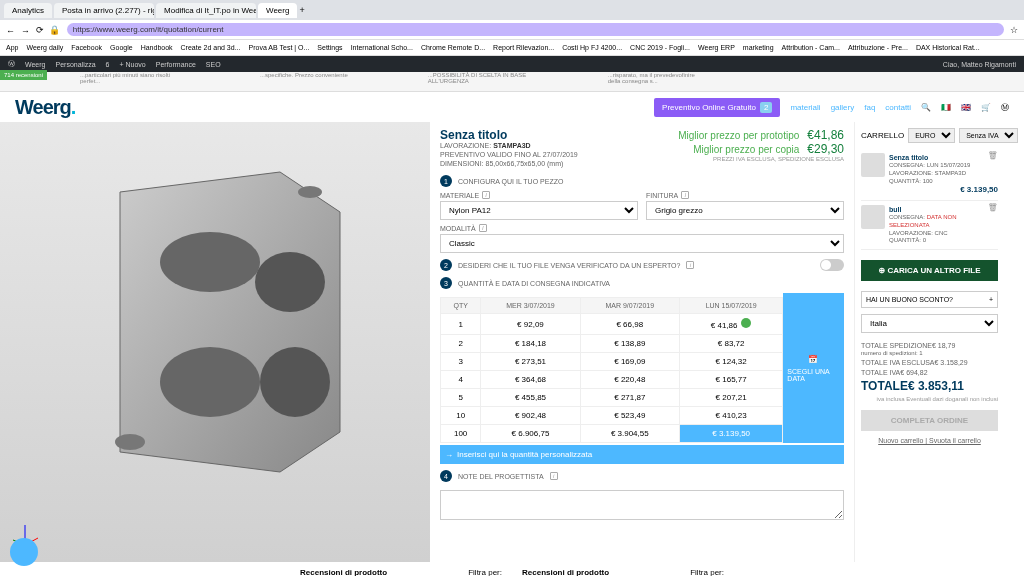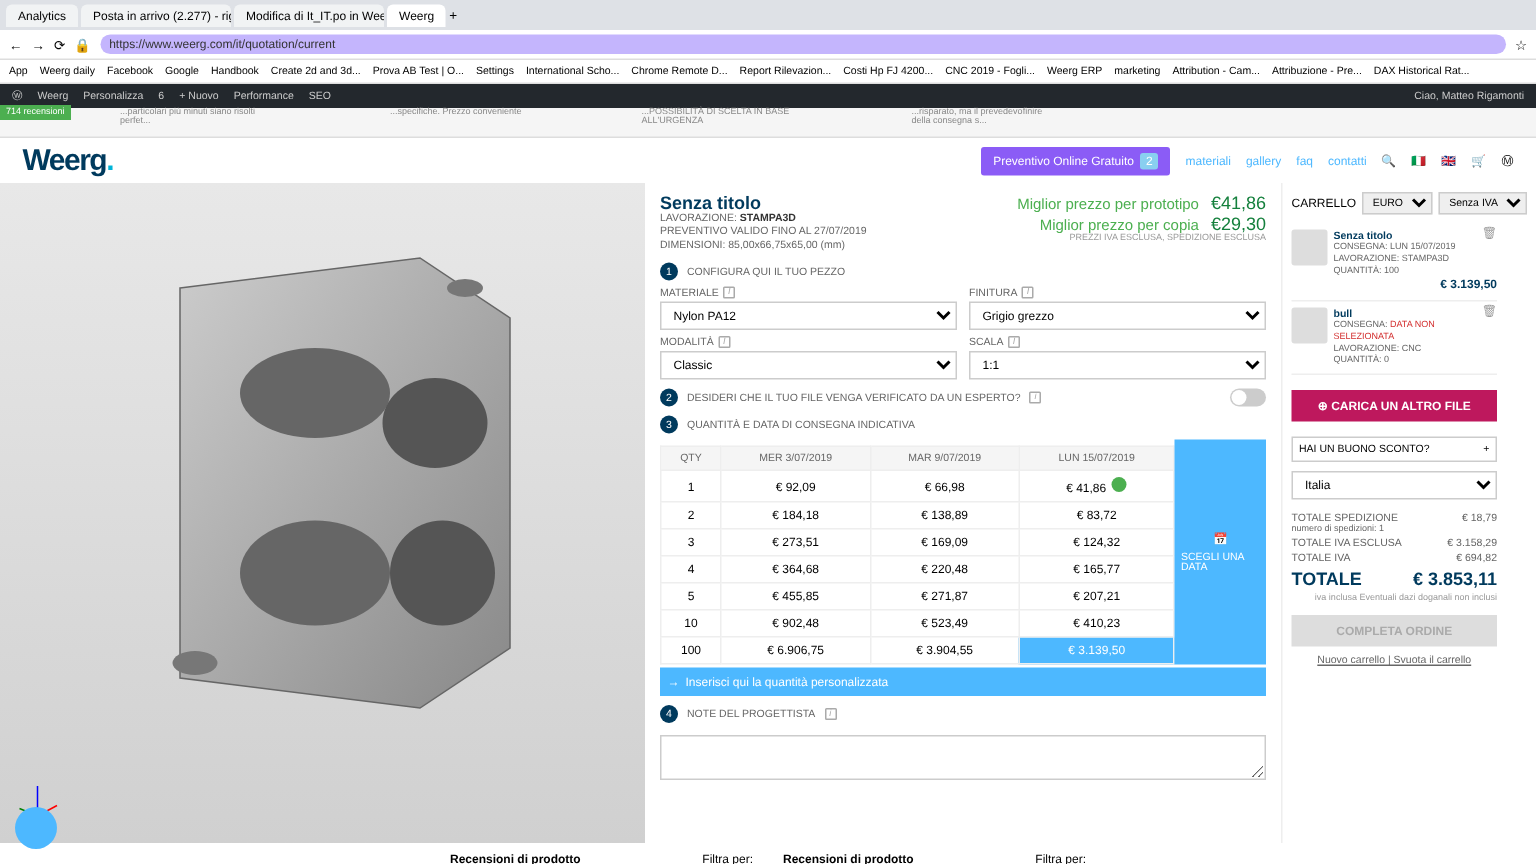--- a/index.html
+++ b/index.html
@@ -54,23 +54,23 @@
 .cart{width:150px;padding:6px;border-left:1px solid #eee;font-size:8px}
 .cart-hdr{display:flex;align-items:center;gap:4px;margin-bottom:6px}
 .cart-sel{border:1px solid #ccc;padding:2px;font-size:7px;flex:1}
 .cart-item{display:flex;gap:4px;padding:4px 0;border-bottom:1px solid #eee;position:relative}
 .cart-thumb{width:24px;height:24px;background:#ddd;border-radius:2px}
 .cart-info{flex:1;font-size:6px;color:#666;line-height:1.3}
 .cart-info .ct{color:#003a5d;font-weight:bold;font-size:7px}
 .cart-info .red{color:#d32f2f}
 .cart-price{font-size:8px;color:#003a5d;font-weight:bold;text-align:right}
 .trash{position:absolute;top:2px;right:0;color:#999}
-.upload-btn{background:#be185d;color:#fff;padding:6px;text-align:center;margin:10px 0;font-size:8px;font-weight:bold}
+.upload-btn{background:#14532d;color:#fff;padding:6px;text-align:center;margin:10px 0;font-size:8px;font-weight:bold}
 .discount{border:1px solid #ccc;padding:4px;font-size:7px;display:flex;justify-content:space-between;margin-bottom:6px}
-.tot-row{display:flex;justify-content:space-between;font-size:7px;color:#666;margin:3px 0}
+.tot-row{display:flex;font-size:7px;color:#666;margin:3px 0}
 .tot-row.big{font-size:12px;color:#003a5d;font-weight:bold}
 .tot-note{font-size:6px;color:#999;text-align:right;margin:2px 0 8px}
 .complete-btn{background:#ddd;color:#aaa;padding:6px;text-align:center;font-size:8px;font-weight:bold;margin-bottom:6px}
 .cart-links{text-align:center;font-size:7px;color:#666;text-decoration:underline}
 .reviews{display:flex;gap:20px;padding:6px 300px 0;font-size:8px}
 .review-box{flex:1}
 .review-hdr{display:flex;justify-content:space-between;margin-bottom:5px}
 .chat-bubble{position:fixed;bottom:10px;left:10px;width:28px;height:28px;background:#4db8ff;border-radius:50%}
 .reviews-tab{position:fixed;left:0;top:70px;background:#4caf50;color:#fff;padding:2px 4px;font-size:6px;writing-mode:horizontal-tb}
 </style>
@@ -210,27 +210,20 @@
       </div>
     </div>
     <div class="form-row">
       <div class="form-col">
         <div class="form-lbl">
             <span>MODALITÀ</span>
             <span class="info-i">i</span>
           </div>
         <select class="sel"><option>Classic</option></select>
       </div>
-      <div class="form-col">
-        <div class="form-lbl">
-            <span>SCALA</span>
-            <span class="info-i">i</span>
-          </div>
-        <select class="sel"><option>1:1</option></select>
-      </div>
     </div>
 
     <div class="step step-row">
         <div class="step-n">2</div>
         <div class="step-t">DESIDERI CHE IL TUO FILE VENGA VERIFICATO DA UN ESPERTO?</div>
         <span class="info-i">i</span>
         <div class="toggle"></div>
       </div>
 
     <div class="step">

